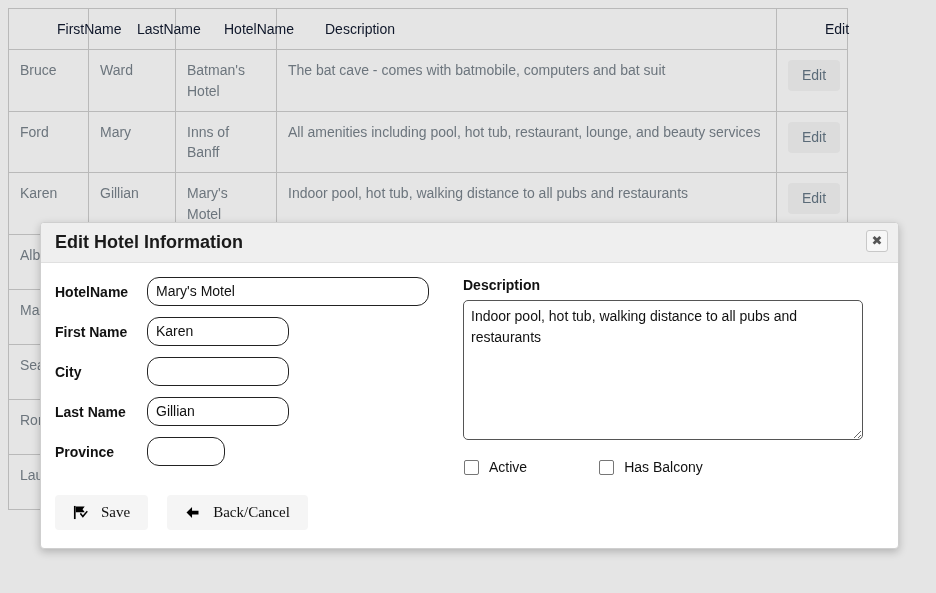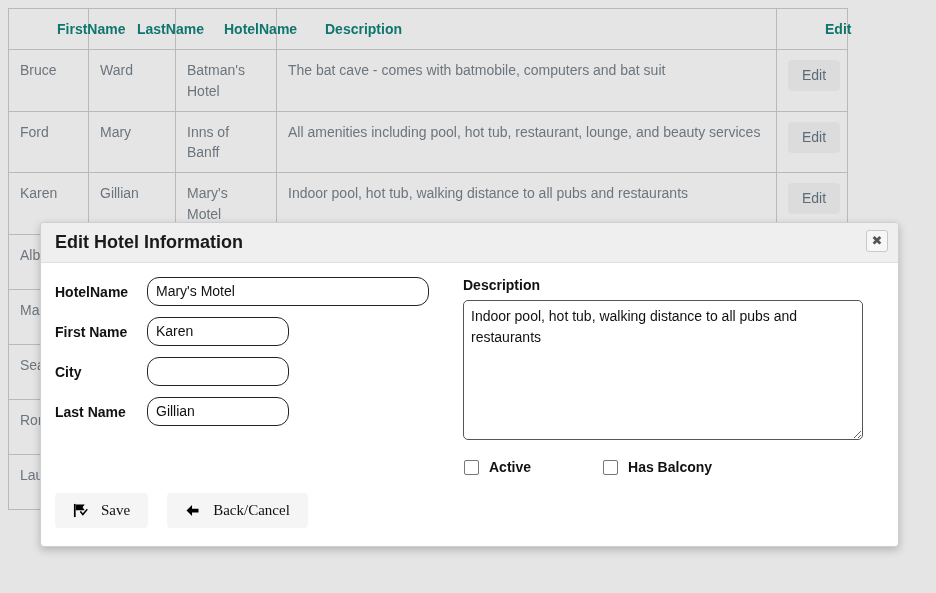--- a/index.html
+++ b/index.html
@@ -33,22 +33,22 @@
   table.hotels th,
   table.hotels td {
     border: 1px solid #b9b9b9;
     padding: 10px 11px;
     text-align: left;
     vertical-align: top;
     font-size: 14px;
     line-height: 1.45;
   }
   table.hotels th {
-    color: #0f766e;
-    font-weight: bold;
+    color: #0f172a;
+    font-weight: normal;
     height: 19px;
     padding-left: 48px;
   }
   table.hotels td {
     color: #6c757d;
     height: 34px;
   }
   .col-first  { width: 80px; }
   .col-last   { width: 87px; }
   .col-hotel  { width: 101px; }
@@ -188,21 +188,21 @@
   .cb-box {
     width: 13px;
     height: 13px;
     border: 1px solid #767676;
     background: #fff;
     border-radius: 2px;
     margin-right: 10px;
     cursor: pointer;
   }
   .cb-label {
-    font-weight: bold;
+    font-weight: normal;
     color: #111;
     font-size: 14px;
   }
 
   .dialog-footer {
     padding: 18px 14px 18px 14px;
     display: flex;
     gap: 19px;
   }
   .action-btn {
@@ -351,20 +351,24 @@
       <div class="field-row">
         <span class="field-label">City</span>
         <input class="field-input w-name" type="text" value="" style="">
       </div>
 
       <div class="field-row">
         <span class="field-label">Last Name</span>
         <input class="field-input w-name" type="text" value="Gillian" style="">
       </div>
 
+      <div class="field-row">
+        <span class="field-label">Province</span>
+        <input class="field-input w-province" type="text" value="" style="">
+      </div>
 
     </div>
 
     <div class="right-col">
       <div class="desc-label">Description</div>
       <textarea class="desc-area" style="">Indoor pool, hot tub, walking distance to all pubs and restaurants</textarea>
 
       <div class="checkbox-row">
         <div class="cb-group">
           <span class="cb-box"></span>

